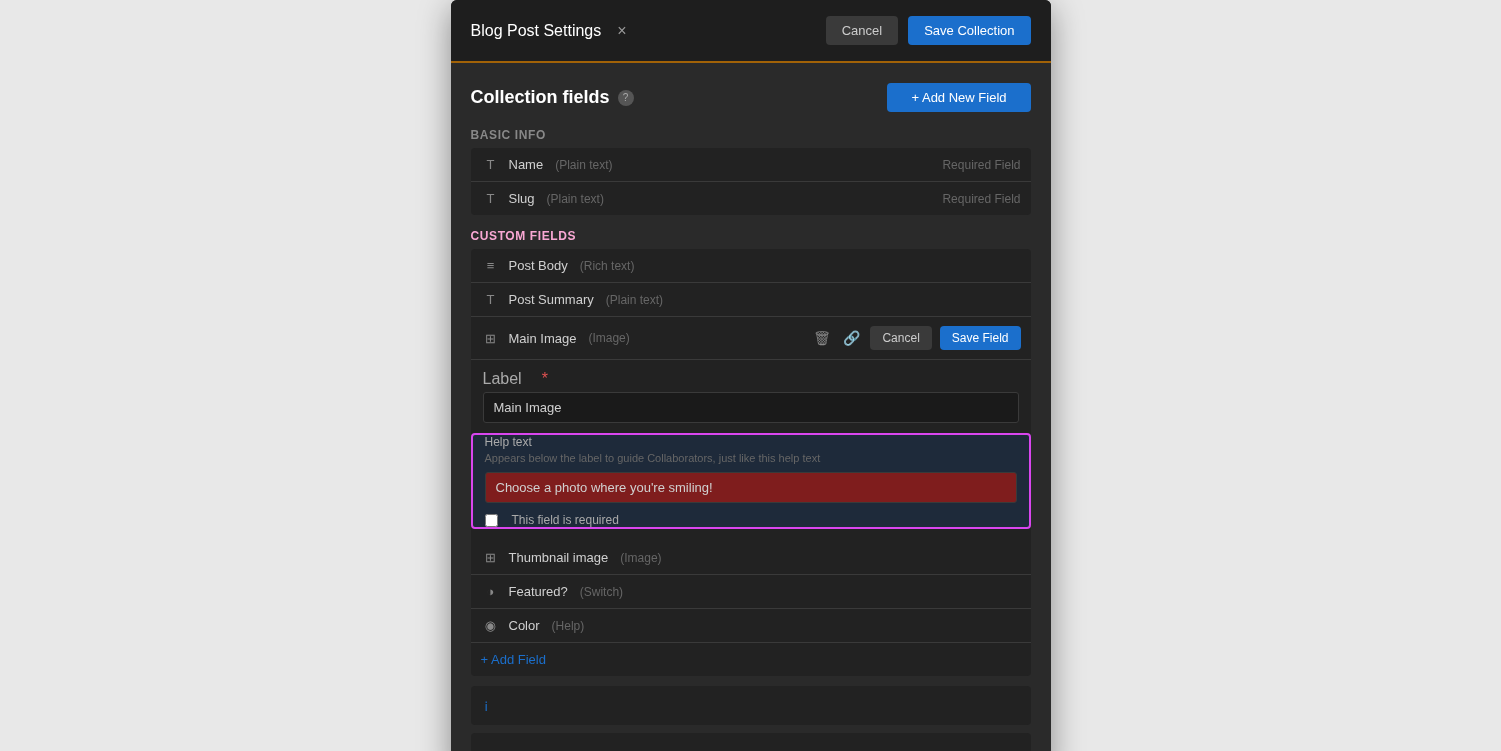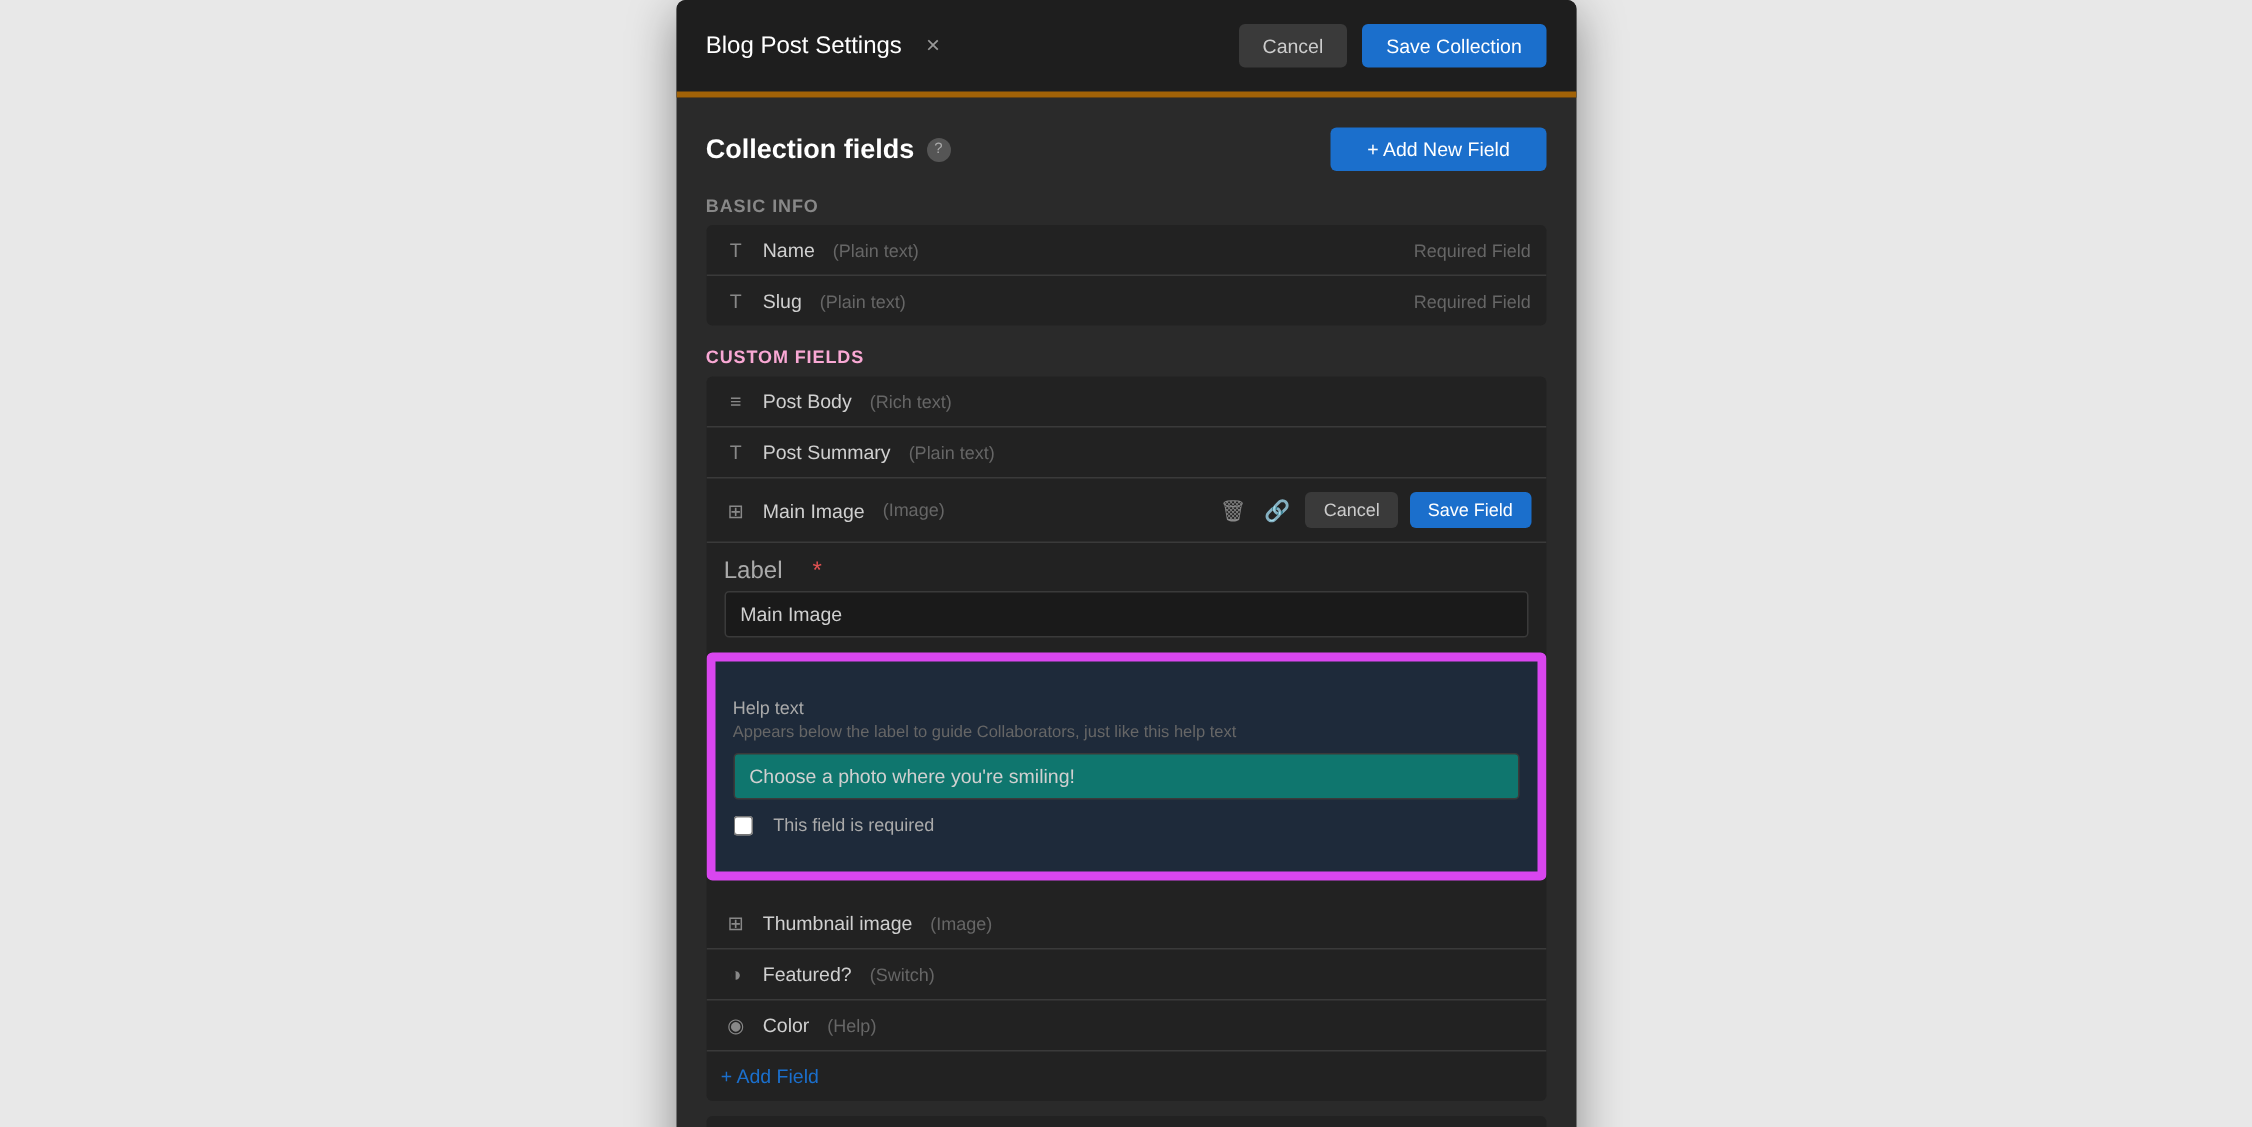--- a/index.html
+++ b/index.html
@@ -18,21 +18,21 @@
       width: 600px;
       overflow: hidden;
       box-shadow: 0 8px 32px rgba(0,0,0,0.4);
     }
     .modal-header {
       background: #1e1e1e;
       padding: 16px 20px;
       display: flex;
       align-items: center;
       justify-content: space-between;
-      border-bottom: 4px solid #a16207;
+      border-bottom: 2px solid #a16207;
     }
     .modal-title-group {
       display: flex;
       align-items: center;
       gap: 10px;
     }
     .modal-title {
       color: #ffffff;
       font-size: 16px;
       font-weight: 500;
@@ -237,39 +237,39 @@
       border: 1px solid #3a3a3a;
       border-radius: 3px;
       color: #d0d0d0;
       font-size: 13px;
       padding: 7px 10px;
       margin-bottom: 10px;
       outline: none;
     }
     
     .help-text-box {
-      border: 6px solid #d946ef;
-      border-radius: 4px;
-      padding: 24px 12px;
+      border: 2px solid #d946ef;
+      border-radius: 4px;
+      padding: 0 12px;
       margin: 0 -12px 10px -12px;
       background: #1e2a3a;
     }
     .help-text-title {
       color: #aaa;
       font-size: 12px;
       margin-bottom: 3px;
     }
     .help-text-desc {
       color: #666;
       font-size: 11px;
       margin-bottom: 8px;
     }
     .help-text-input {
       width: 100%;
-      background: #0f766e;
+      background: #7f1d1d;
       border: 1px solid #3a3a3a;
       border-radius: 3px;
       color: #d0d0d0;
       font-size: 13px;
       padding: 7px 10px;
       outline: none;
       margin-bottom: 10px;
     }
     .checkbox-row {
       display: flex;

